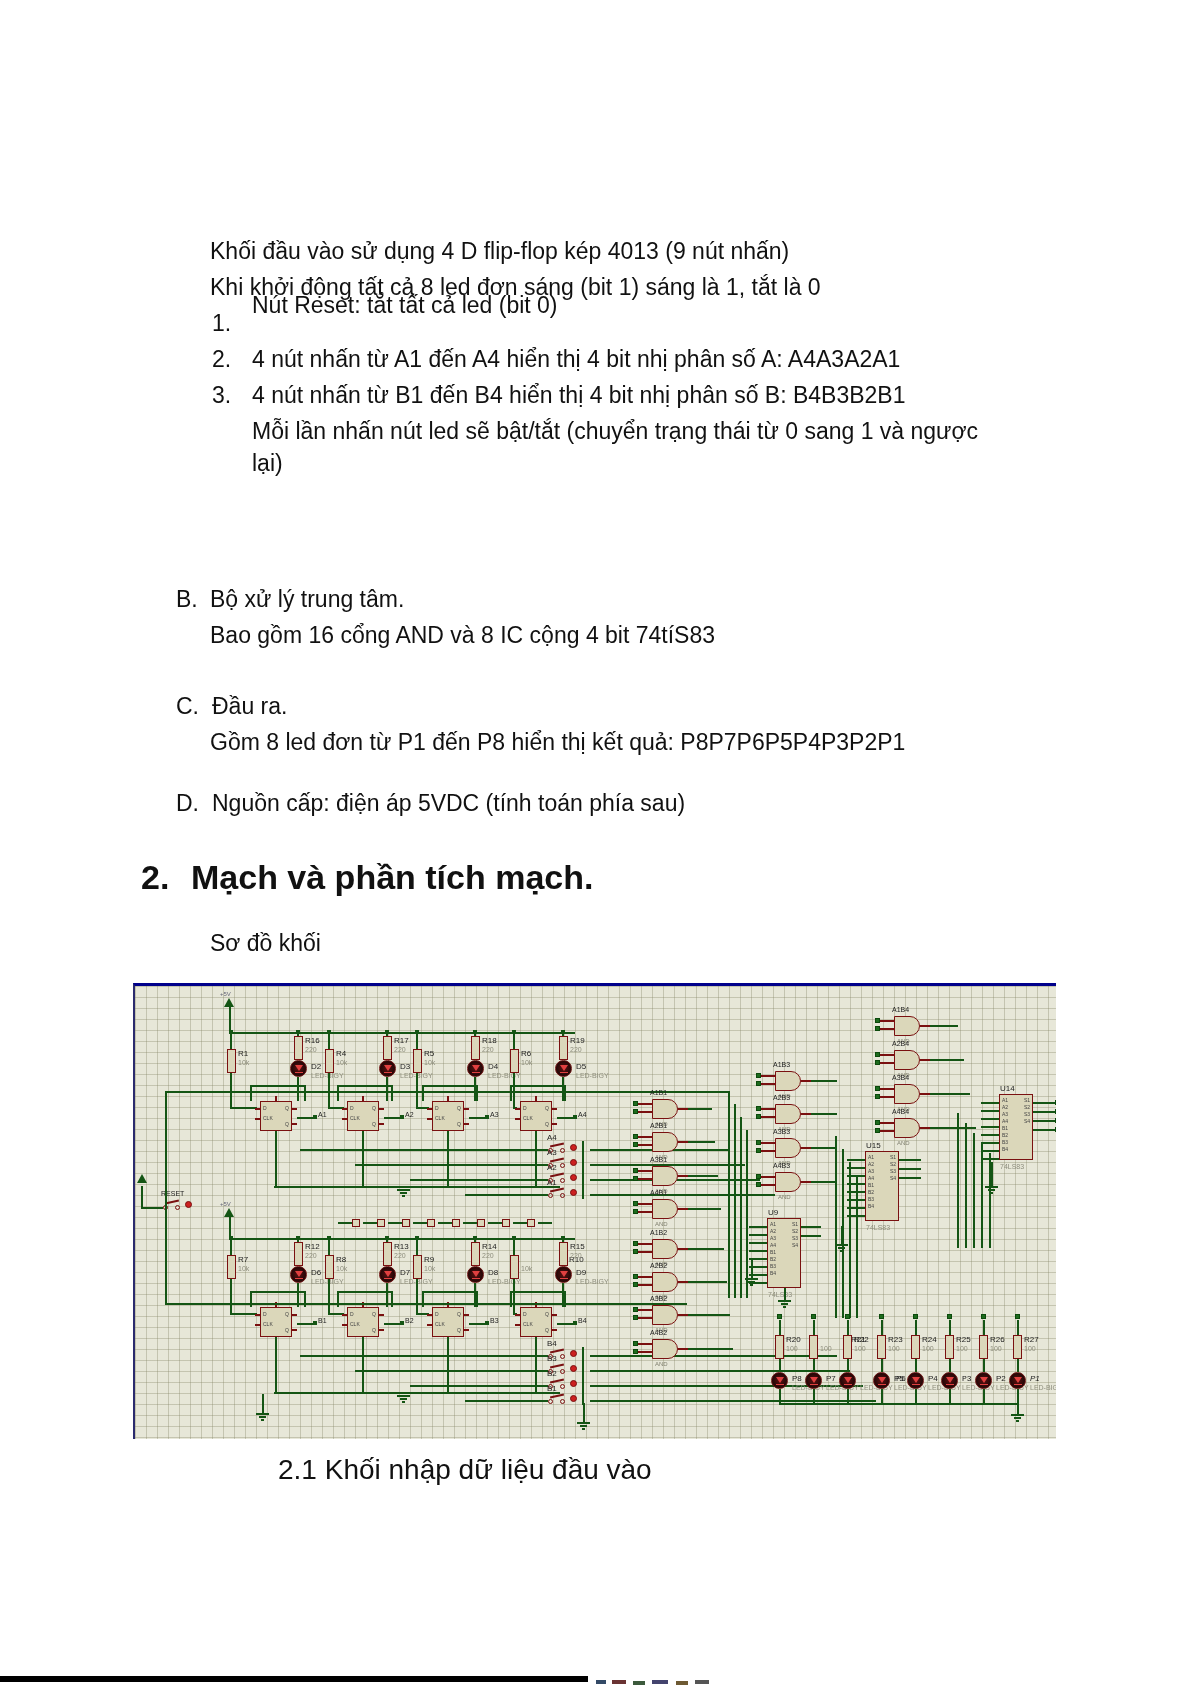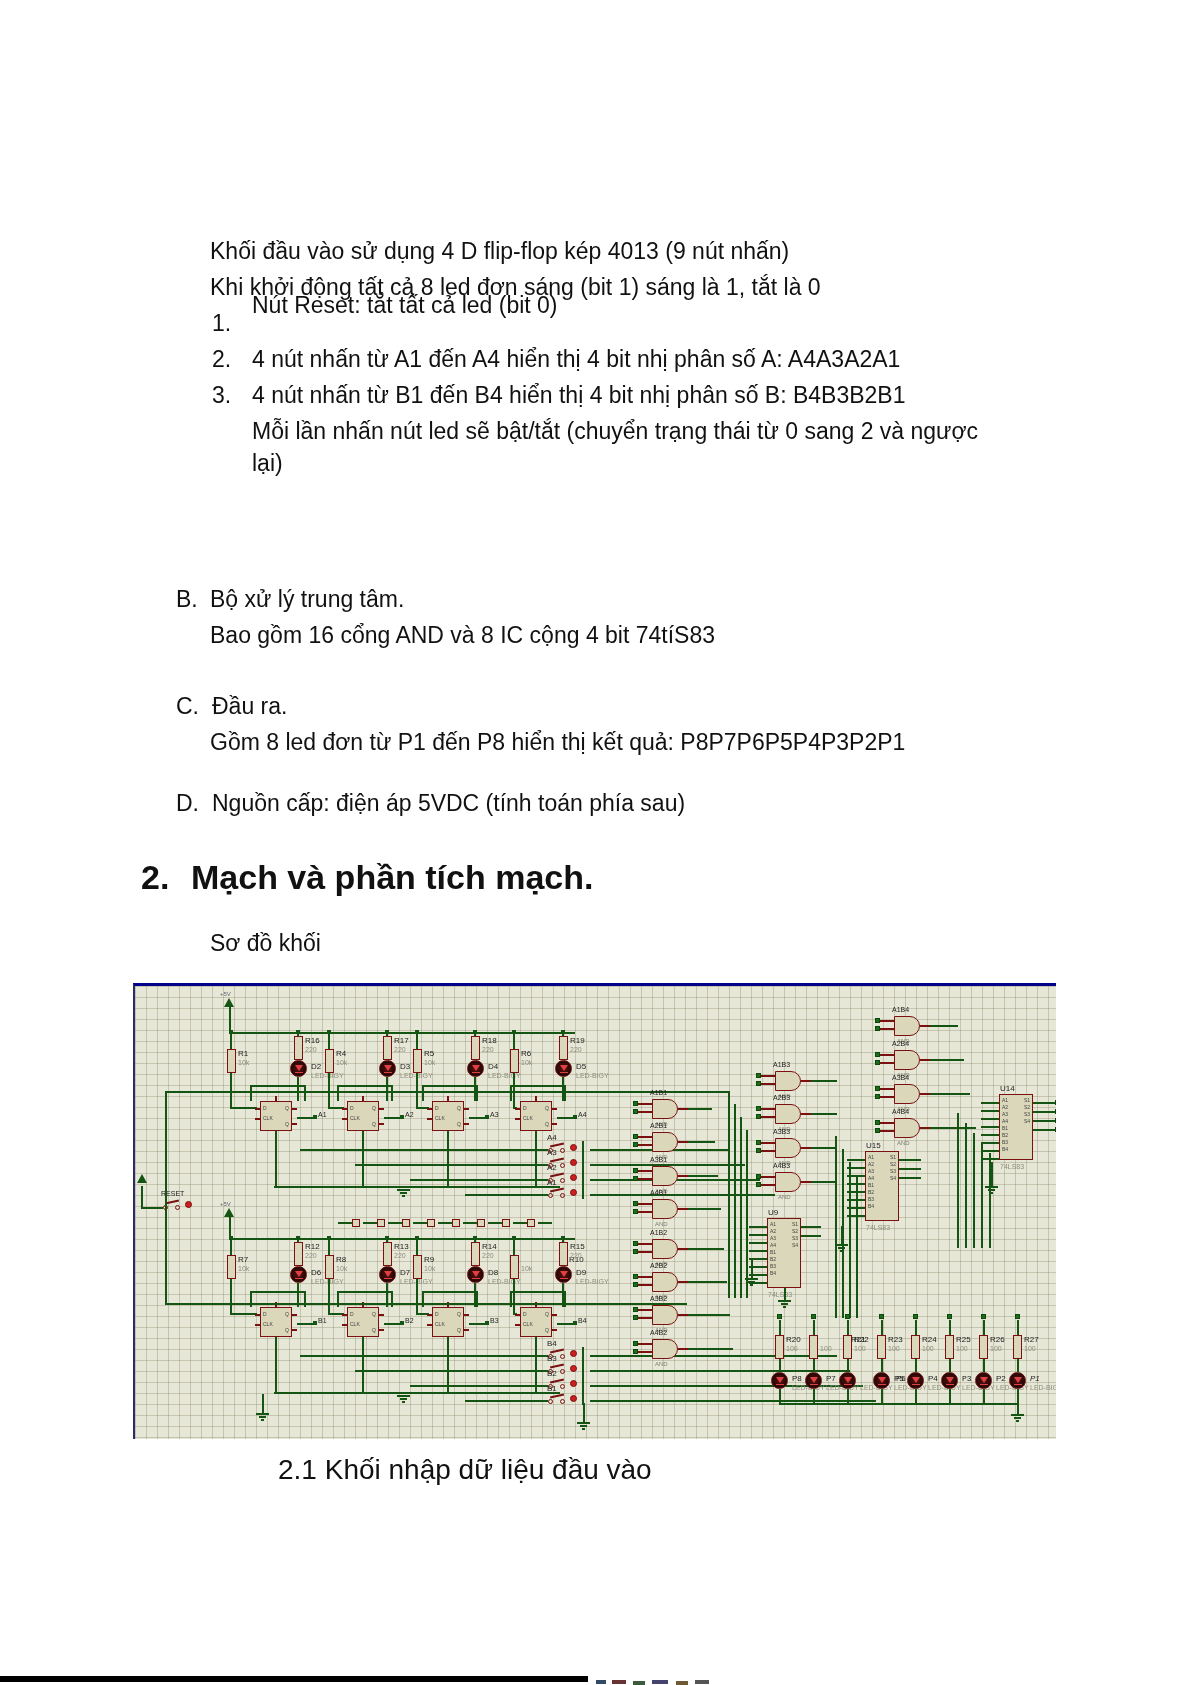--- a/index.html
+++ b/index.html
@@ -58,21 +58,21 @@
 
 <div class="abs bodyline" style="left:210px;top:238px">Khối đầu vào sử dụng 4 D flip-flop kép 4013 (9 nút nhấn)</div>
 <div class="abs bodyline" style="left:210px;top:274px">Khi khởi động tất cả 8 led đơn sáng (bit 1) sáng là 1, tắt là 0</div>
 
 <div class="abs bodyline" style="left:212px;top:310px">1.</div>
 <div class="abs bodyline" style="left:252px;top:292px">Nút Reset: tắt tất cả led (bit 0)</div>
 <div class="abs bodyline" style="left:212px;top:346px">2.</div>
 <div class="abs bodyline" style="left:252px;top:346px">4 nút nhấn từ A1 đến A4 hiển thị 4 bit nhị phân số A: A4A3A2A1</div>
 <div class="abs bodyline" style="left:212px;top:382px">3.</div>
 <div class="abs bodyline" style="left:252px;top:382px">4 nút nhấn từ B1 đến B4 hiển thị 4 bit nhị phân số B: B4B3B2B1</div>
-<div class="abs bodyline" style="left:252px;top:418px">Mỗi lần nhấn nút led sẽ bật/tắt (chuyển trạng thái từ 0 sang 2 và ngược</div>
+<div class="abs bodyline" style="left:252px;top:418px">Mỗi lần nhấn nút led sẽ bật/tắt (chuyển trạng thái từ 0 sang 1 và ngược</div>
 <div class="abs bodyline" style="left:252px;top:450px">lại)</div>
 
 <div class="abs bodyline" style="left:176px;top:586px">B.</div>
 <div class="abs bodyline" style="left:210px;top:586px">Bộ xử lý trung tâm.</div>
 <div class="abs bodyline" style="left:210px;top:622px">Bao gồm 16 cổng AND và 8 IC cộng 4 bit 74tíS83</div>
 
 <div class="abs bodyline" style="left:176px;top:693px">C.</div>
 <div class="abs bodyline" style="left:212px;top:693px">Đầu ra.</div>
 <div class="abs bodyline" style="left:210px;top:729px">Gồm 8 led đơn từ P1 đến P8 hiển thị kết quả: P8P7P6P5P4P3P2P1</div>
 

